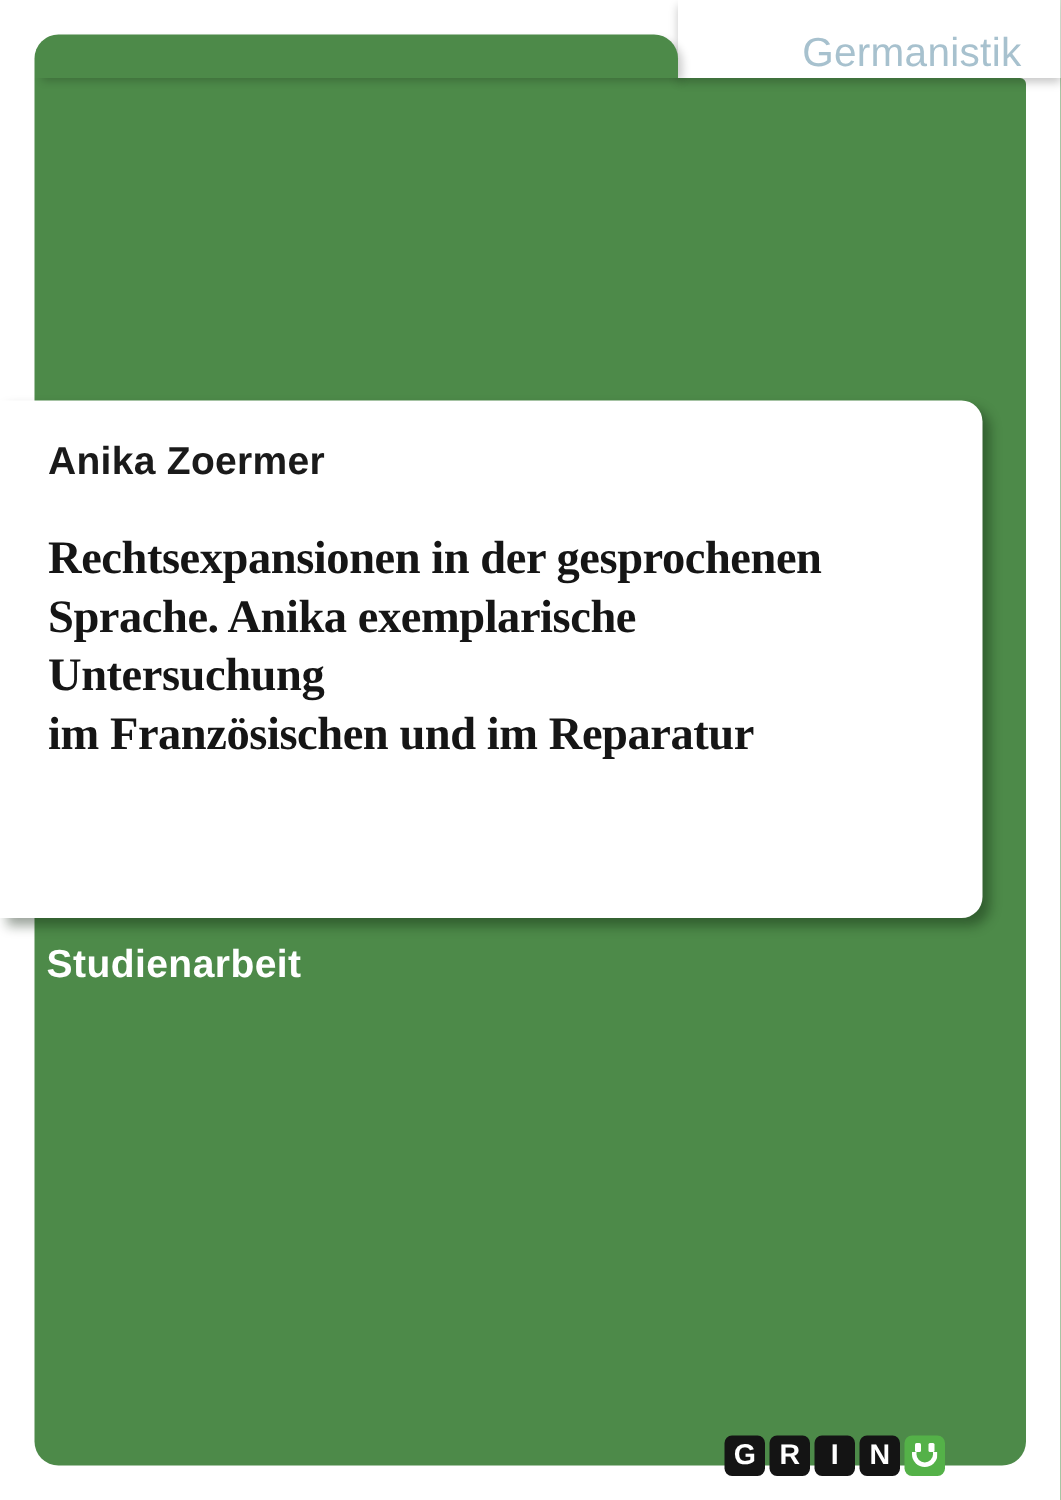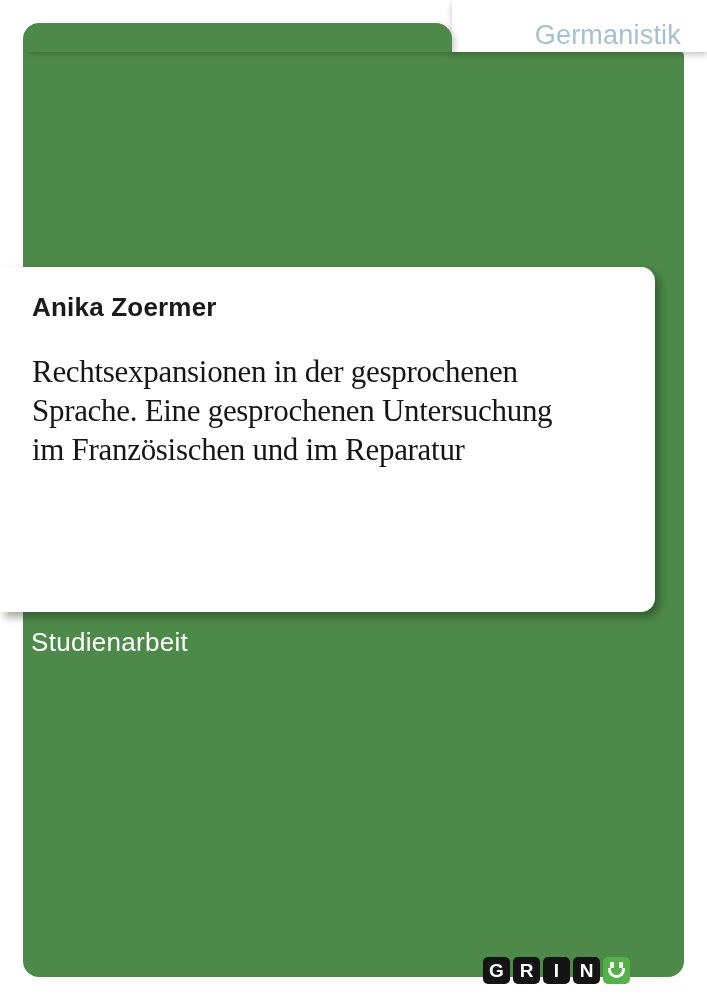--- a/index.html
+++ b/index.html
@@ -86,32 +86,32 @@
     line-height: 32px;
     font-weight: 700;
     color: var(--text-dark, #1a1a1a);
     letter-spacing: 0.2px;
   }
   .title {
     margin-top: 29px;
     font-family: "Liberation Serif", serif;
     font-size: 31px;
     line-height: 39px;
-    font-weight: 400;
+    font-weight: 700;
     color: #151515;
     letter-spacing: -0.3px;
   }
   
   .doctype {
     position: absolute;
     left: 31px;
     top: 627px;
     font-size: 26px;
     line-height: 30px;
-    font-weight: 400;
+    font-weight: 700;
     color: #ffffff;
     letter-spacing: 0.3px;
     z-index: 4;
   }
   
   .logo {
     position: absolute;
     left: 483px;
     top: 957px;
     display: flex;
@@ -165,21 +165,21 @@
   <div class="category-strip">
     <span class="category-label">Germanistik</span>
   </div>
 
   <div class="green-top"></div>
 
   <div class="card">
     <div class="author">Anika Zoermer</div>
     <div class="title">
       <div>Rechtsexpansionen in der gesprochenen</div>
-      <div>Sprache. Eine gesprochenen Untersuchung</div>
+      <div>Sprache. Anika exemplarische Untersuchung</div>
       <div>im Französischen und im Reparatur</div>
     </div>
   </div>
 
   <div class="doctype">Studienarbeit</div>
 
   <div class="logo">
     <div class="logo-box">G</div>
     <div class="logo-box">R</div>
     <div class="logo-box">I</div>

